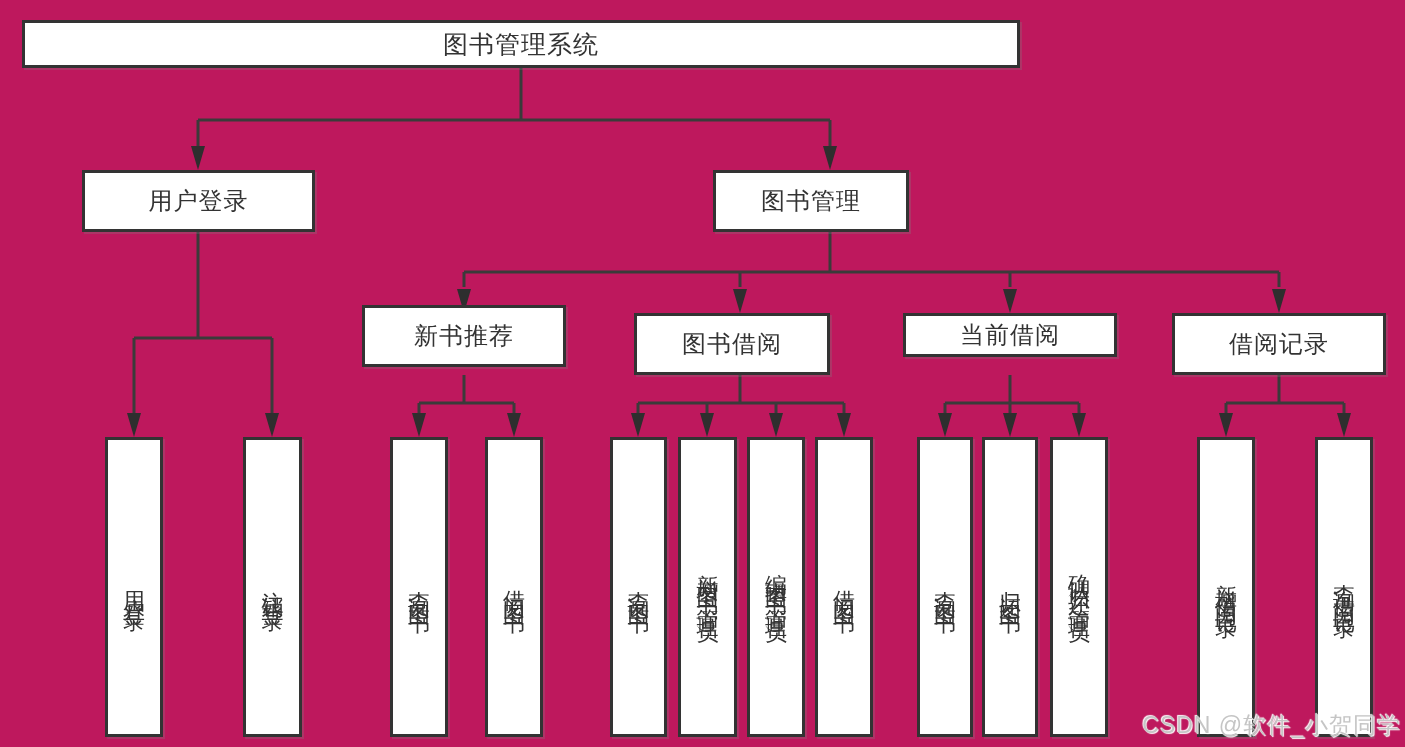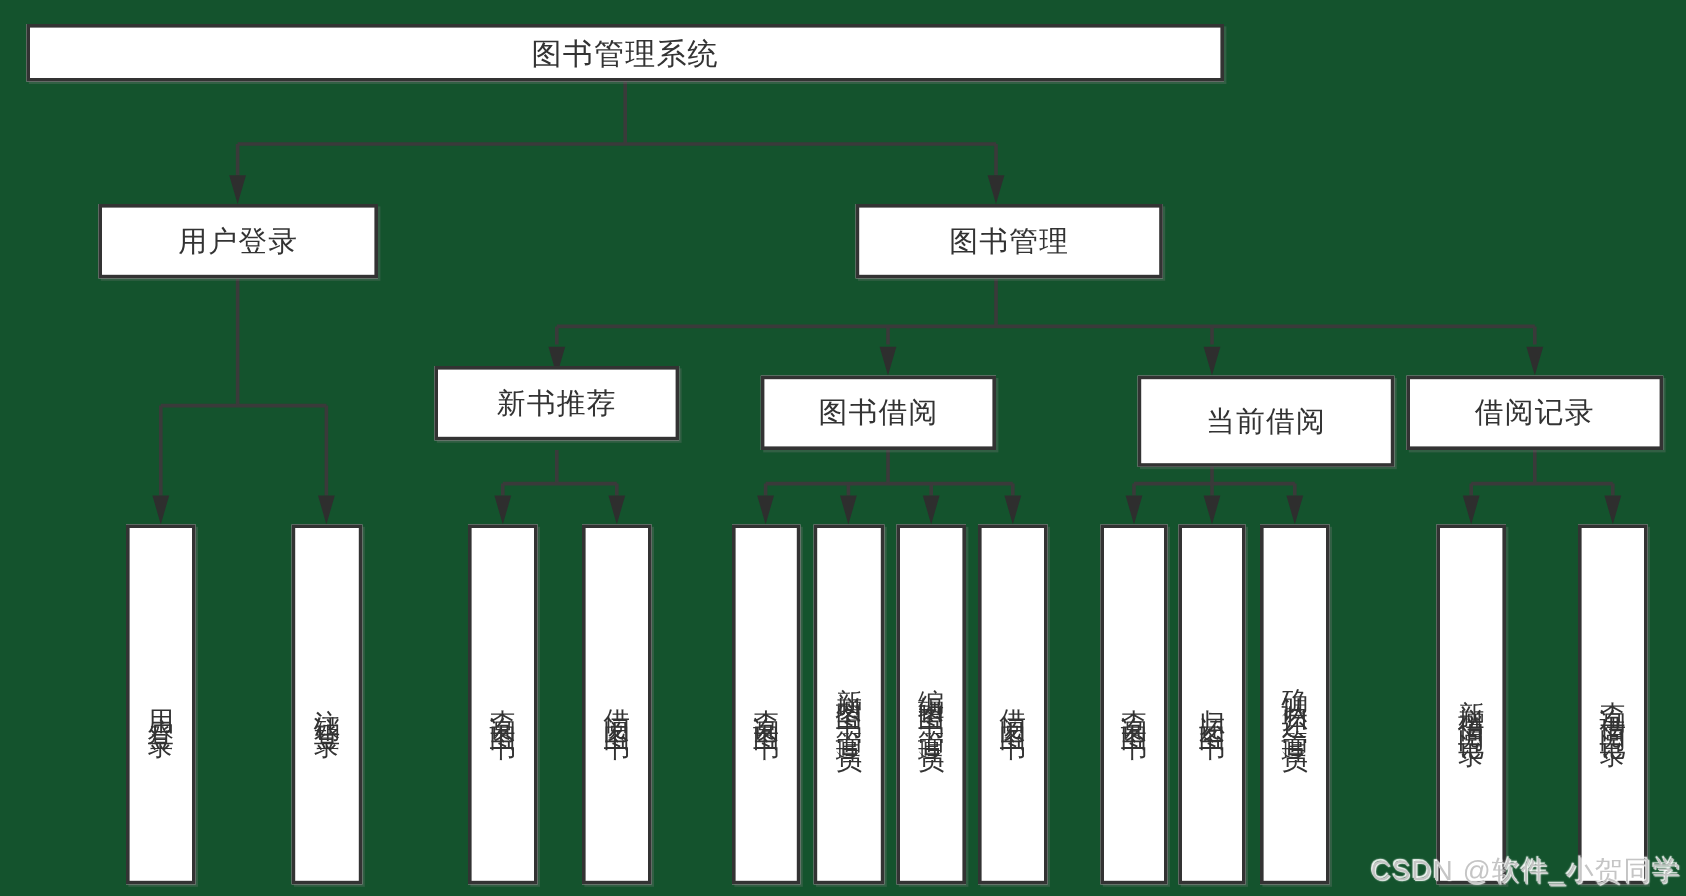--- a/index.html
+++ b/index.html
@@ -1,17 +1,17 @@
 <!DOCTYPE html>
 <html><head>
 <meta charset="utf-8">
 <style>
   html,body{margin:0;padding:0;background:#fff;}
   .canvas{
-    position:relative;width:1405px;height:747px;background:#14532d;
+    position:relative;width:1405px;height:747px;background:#be185d;
     font-family:"Liberation Sans",sans-serif;color:#333;overflow:hidden;
   }
   .wires{position:absolute;left:0;top:0;width:1405px;height:747px;z-index:1;}
   .wires path{fill:none;stroke:#3a3a3a;stroke-width:3;}
   .wires polygon{fill:#2e2e2e;}
   .node{
     position:absolute;box-sizing:border-box;z-index:2;
     border:3px solid #333;background:#fff;
     display:flex;align-items:center;justify-content:center;
     font-size:24px;letter-spacing:1px;
@@ -73,25 +73,25 @@
     <g>
       <path d="M1279 375 V403 M1226 403 H1344 M1226 403 V413 M1344 403 V413"></path>
       <polygon points="1219,413 1233,413 1226,437"></polygon>
       <polygon points="1337,413 1351,413 1344,437"></polygon>
     </g>
   </svg>
 
   <div class="node root" style="left:22px;top:20px;width:998px;height:48px;">图书管理系统</div>
 
   <div class="node" style="left:82px;top:170px;width:233px;height:62px;">用户登录</div>
-  <div class="node" style="left:713px;top:170px;width:256px;height:62px;">图书管理</div>
+  <div class="node" style="left:713px;top:170px;width:196px;height:62px;">图书管理</div>
 
   <div class="node" style="left:362px;top:305px;width:204px;height:62px;">新书推荐</div>
   <div class="node" style="left:634px;top:313px;width:196px;height:62px;">图书借阅</div>
-  <div class="node" style="left:903px;top:313px;width:214px;height:76px;margin-left:45px;">当前借阅</div>
+  <div class="node" style="left:903px;top:313px;width:214px;height:44px;">当前借阅</div>
   <div class="node" style="left:1172px;top:313px;width:214px;height:62px;">借阅记录</div>
 
   <div class="node leaf" style="left:105px;top:437px;width:58px;height:300px;">
     <span class="vtext">用户登录</span>
   </div>
   <div class="node leaf" style="left:243px;top:437px;width:59px;height:300px;">
     <span class="vtext">注销登录</span>
   </div>
 
   <div class="node leaf" style="left:390px;top:437px;width:58px;height:300px;">

